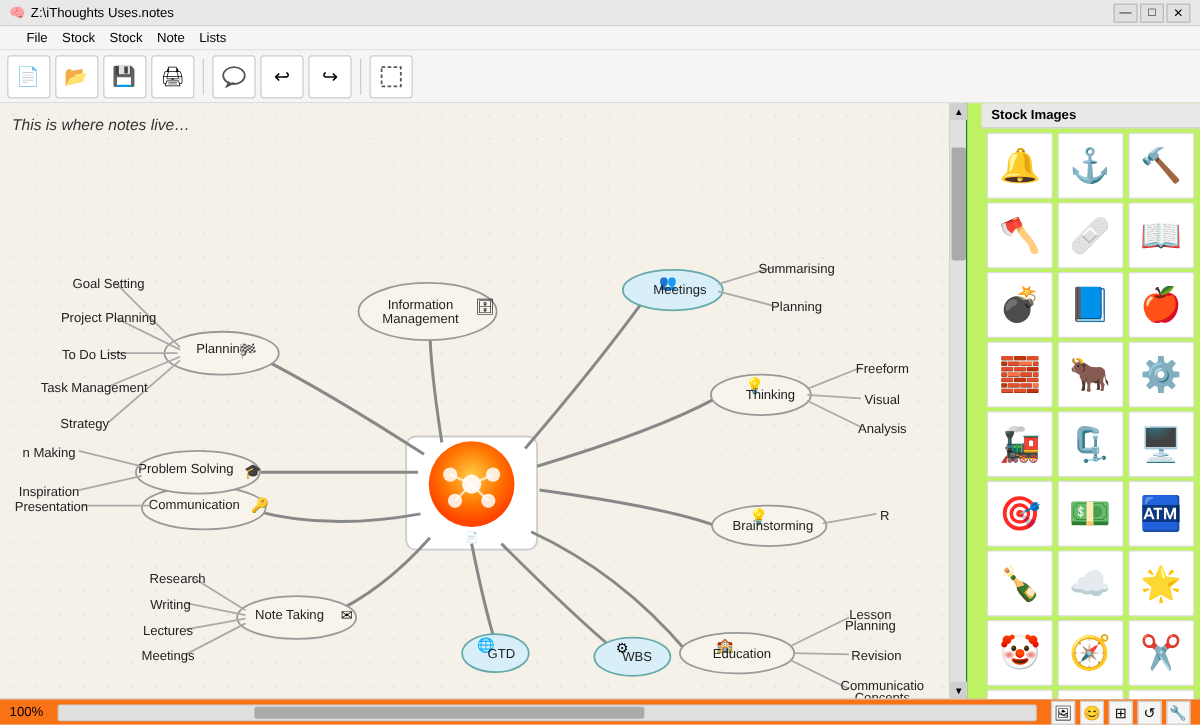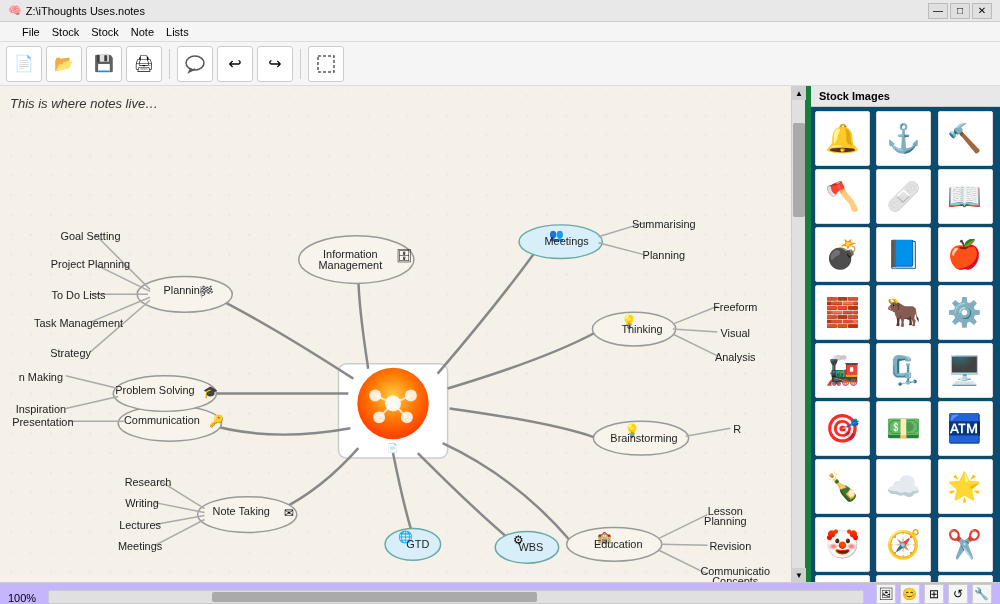--- a/index.html
+++ b/index.html
@@ -81,25 +81,26 @@
     
     #mindmap-svg {
       position: absolute;
       top: 0; left: 0;
       width: 100%; height: 100%;
     }
 
     
     #stock-panel {
       width: 195px;
-      background: #0c4a6e;
-      border-left: 6px solid #15803d;
+      background: #bef264;
+      border-left: 1px solid #15803d;
       display: flex;
       flex-direction: column;
       overflow: hidden;
+      padding-left: 12px;
     }
     #stock-panel-title {
       padding: 4px 8px;
       font-size: 11px;
       font-weight: bold;
       background: #e8e8e8;
       border-bottom: 1px solid #ccc;
     }
     #stock-images-grid {
       flex: 1;
@@ -128,24 +129,24 @@
     }
     .scroll-arrow {
       width: 14px; height: 14px;
       display: flex; align-items: center; justify-content: center;
       font-size: 8px; cursor: pointer; background: #d0d0d0;
     }
 
     
     #status-bar {
       height: 22px;
-      background: #c4b5fd;
+      background: #f97316;
       border-top: 1px solid #ccc;
       display: flex;
-      align-items: flex-end;
+      align-items: center;
       padding: 0 8px;
       font-size: 11px;
       gap: 8px;
     }
     #h-scrollbar {
       flex: 1;
       height: 14px;
       background: #e0e0e0;
       border: 1px solid #ccc;
       border-radius: 2px;

